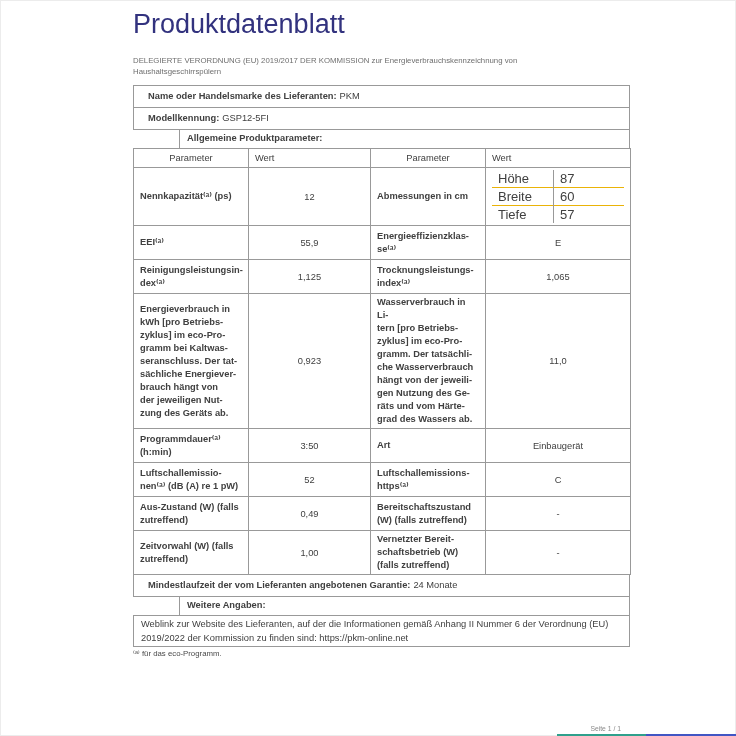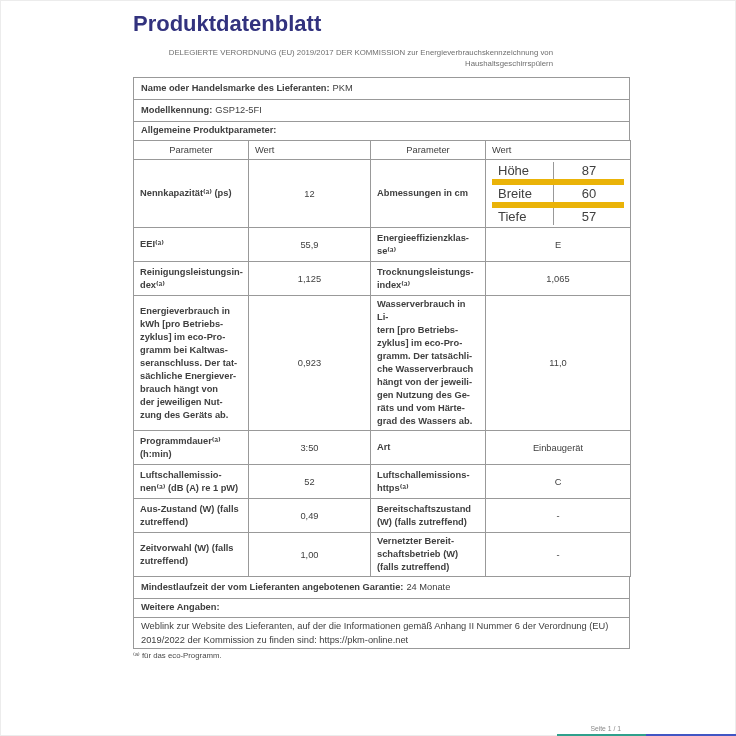--- a/index.html
+++ b/index.html
@@ -9,36 +9,36 @@
     font-family:"Liberation Sans","DejaVu Sans",sans-serif;
     color:#404040;
     position:relative;
     overflow:hidden;
   }
   .frame { position:absolute; inset:0; border:1px solid #ececec; pointer-events:none; }
 
   .doc { position:absolute; left:133px; top:10px; width:497px; }
 
   .title {
-    font-size:22px; font-weight:bold;
+    font-size:27px; font-weight:normal;
     color:var(--color-title,#32327e);
-    margin:0 0 10px 0; line-height:28px;
+    margin:0 0 18px 0; line-height:28px;
   }
   .subtitle {
     font-size:7.8px; color:#6e6e6e; line-height:10.5px;
-    width:420px; margin:0 0 9px 0;text-align:right;
+    width:420px; margin:0 0 9px 0;
   }
 
   .inforow {
     border:1px solid #999; margin-top:-1px;
-    padding:5px 7px; font-size:9.3px; line-height:11px;
+    padding:5px 14px; font-size:9.3px; line-height:11px;
     background:#fff;
   }
   .inforow .b { font-weight:bold; margin-right:3px; }
-  .inforow.slim { padding:3px 7px 4px 7px; }
+  .inforow.slim { padding:3px 7px 4px 7px;margin-left:46px; }
   .inforow.weblink { line-height:14px; padding:1px 7px; }
 
   table.main {
     border-collapse:collapse; width:497px; margin-top:-1px;
     table-layout:fixed; font-size:9.3px;
   }
   table.main th, table.main td {
     border:1px solid #999; padding:2px 6px; vertical-align:middle;
   }
   table.main th { font-weight:normal; height:14px; }
@@ -48,23 +48,23 @@
   td.val { text-align:center; }
 
   tr.r0 > td { height:44px; }
   tr.r1 > td, tr.r2 > td, tr.r4 > td, tr.r5 > td, tr.r6 > td { height:29px; }
   tr.r3 > td { height:122px; }
   tr.r7 > td { height:37px; }
 
   td.dims-cell { padding:0; }
   table.dims { border-collapse:collapse; width:100%; height:100%; font-size:13px; }
   table.dims td { border:0; padding:1px 6px; height:33%; }
-  table.dims tr + tr td { border-top:6px solid #eab308; }
+  table.dims tr + tr td { border-top:1px solid #eab308; }
   table.dims td.dl { border-right:1px solid #999; width:49px; text-align:left; }
-  table.dims td.dv { text-align:center; }
+  table.dims td.dv { text-align:left; }
 
   .footnote { font-size:7.8px; color:#4a4a4a; margin-top:2px; }
 
   .page-num {
     position:absolute; right:115px; bottom:4px;
     font-size:6.8px; color:#8a8a8a;
   }
   .footer-line {
     position:absolute; left:557px; right:0; bottom:0; height:2px;
     background:linear-gradient(90deg,

